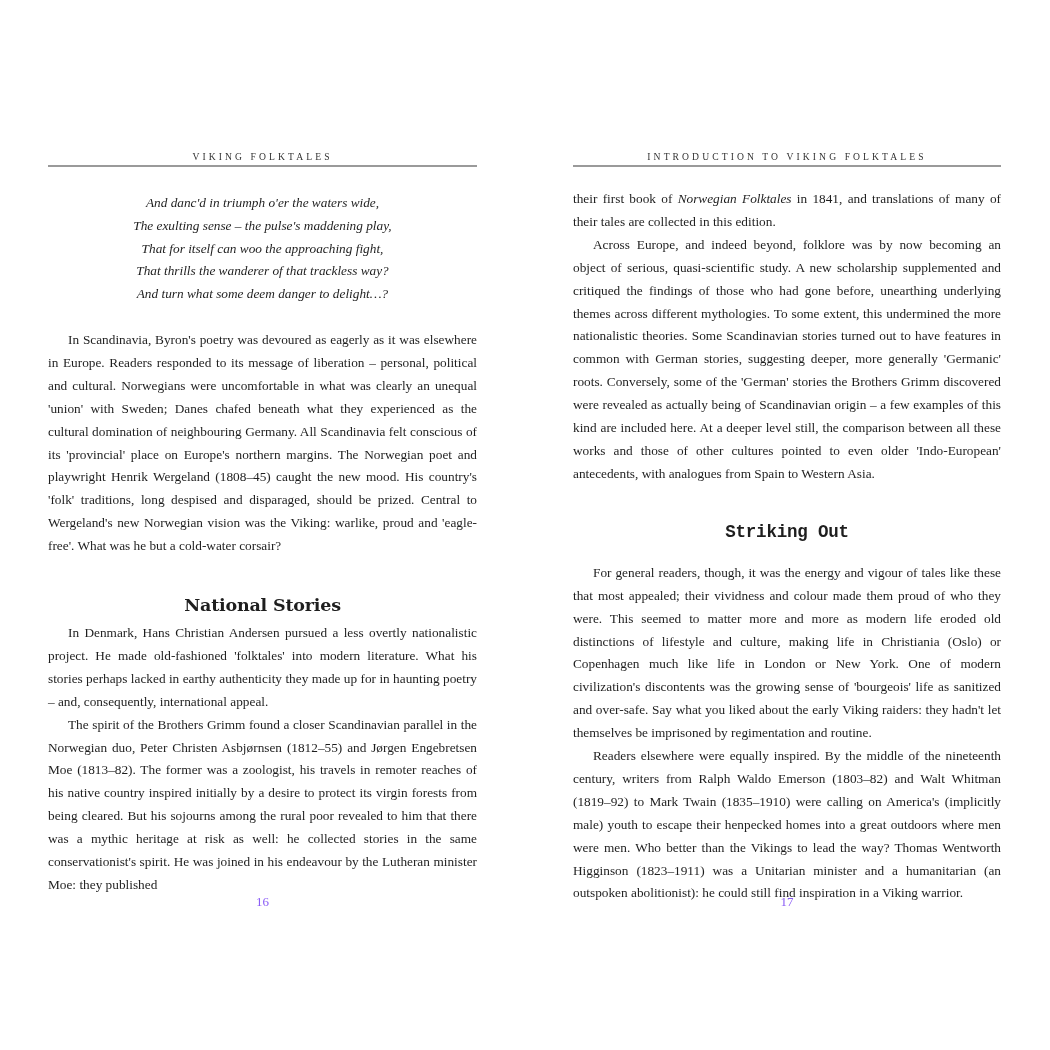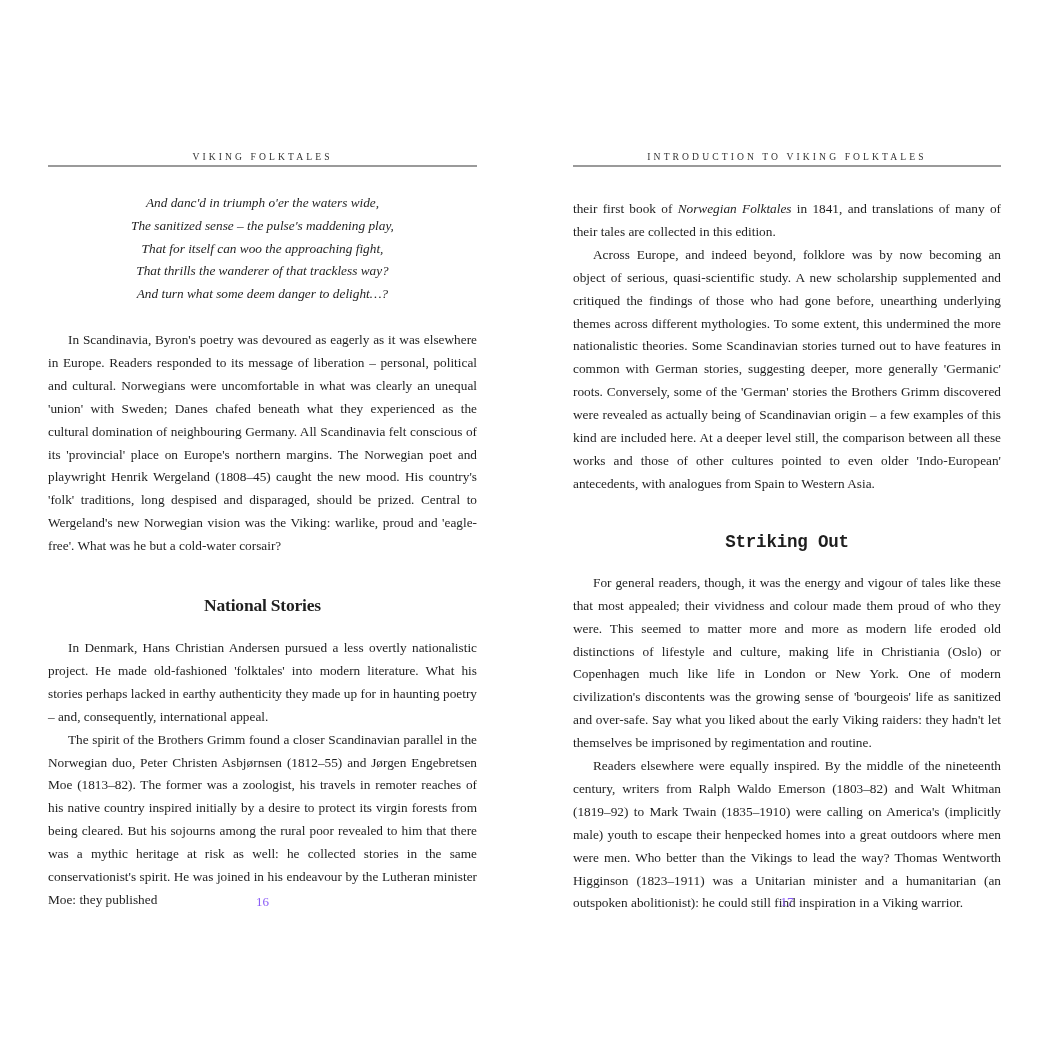--- a/index.html
+++ b/index.html
@@ -5,46 +5,46 @@
     html, body { margin: 0; padding: 0; background: #ffffff; }
     body { width: 1050px; height: 1050px; position: relative; overflow: hidden; color: #1e1e1e;
       font-family: "Liberation Serif", "DejaVu Serif", serif; }
     .page { position: absolute; top: 0; height: 780px; }
     .page.left { left: 48px; width: 429px; }
     .page.right { left: 573px; width: 428px; }
     .running-head { position: absolute; top: 151px; left: 0; right: 0; text-align: center;
       font-size: 9.6px; letter-spacing: 3.1px; color: #333; }
     .rule { position: absolute; top: 165px; left: 0; right: 0; height: 1.5px; background: #9a9a9a; }
     .content { position: absolute; top: 192px; left: 0; right: 0; }
-    .page.right .content { top: 198px; }
+    .page.right .content { top: 188px; }
     p { margin: 0; font-size: 13.3px; line-height: 22.9px; text-align: justify; text-indent: 20px; }
     p.noindent { text-indent: 0; }
     .verse { text-align: center; font-style: italic; font-size: 13.3px; line-height: 22.8px; margin: 0 0 0 0; }
     .verse div { white-space: nowrap; }
     .heading { text-align: center; font-family: "DejaVu Serif", serif; font-weight: bold;
       font-size: 17.5px; margin: 0; letter-spacing: -0.2px; }
     .folio { position: absolute; top: 874px; left: 0; right: 0; text-align: center; font-size: 13px; color: #8b5cf6; margin-top: 20px; }
     .last-line { text-align-last: left; }
   </style>
 </head>
 <body>
 
 <div class="page left">
   <div class="running-head">VIKING FOLKTALES</div>
   <div class="rule"></div>
   <div class="content">
     <div class="verse" style="margin-left:0;">
       <div>And danc'd in triumph o'er the waters wide,</div>
-      <div>The sanitized sense – the pulse's maddening play,</div>
+      <div>The exulting sense – the pulse's maddening play,</div>
       <div>That for itself can woo the approaching fight,</div>
       <div>That thrills the wanderer of that trackless way?</div>
       <div>And turn what some deem danger to delight…?</div>
     </div>
     <p style="margin-top:23px;">In Scandinavia, Byron's poetry was devoured as eagerly as it was elsewhere in Europe. Readers responded to its message of liberation – personal, political and cultural. Norwegians were uncomfortable in what was clearly an unequal 'union' with Sweden; Danes chafed beneath what they experienced as the cultural domination of neighbouring Germany. All Scandinavia felt conscious of its 'provincial' place on Europe's northern margins. The Norwegian poet and playwright Henrik Wergeland (1808–45) caught the new mood. His country's 'folk' traditions, long despised and disparaged, should be prized. Central to Wergeland's new Norwegian vision was the Viking: warlike, proud and 'eagle-free'. What was he but a cold-water corsair?</p>
-    <h2 class="heading" style="margin-top:37px;margin-bottom:21px;font-family:Liberation Serif, serif;">National Stories</h2>
+    <h2 class="heading" style="margin-top:37px;margin-bottom:7px;">National Stories</h2>
     <p>In Denmark, Hans Christian Andersen pursued a less overtly nationalistic project. He made old-fashioned 'folktales' into modern literature. What his stories perhaps lacked in earthy authenticity they made up for in haunting poetry – and, consequently, international appeal.</p>
     <p class="last-line">The spirit of the Brothers Grimm found a closer Scandinavian parallel in the Norwegian duo, Peter Christen Asbjørnsen (1812–55) and Jørgen Engebretsen Moe (1813–82). The former was a zoologist, his travels in remoter reaches of his native country inspired initially by a desire to protect its virgin forests from being cleared. But his sojourns among the rural poor revealed to him that there was a mythic heritage at risk as well: he collected stories in the same conservationist's spirit. He was joined in his endeavour by the Lutheran minister Moe: they published</p>
   </div>
   <div class="folio">16</div>
 </div>
 
 <div class="page right">
   <div class="running-head">INTRODUCTION TO VIKING FOLKTALES</div>
   <div class="rule"></div>
   <div class="content">

